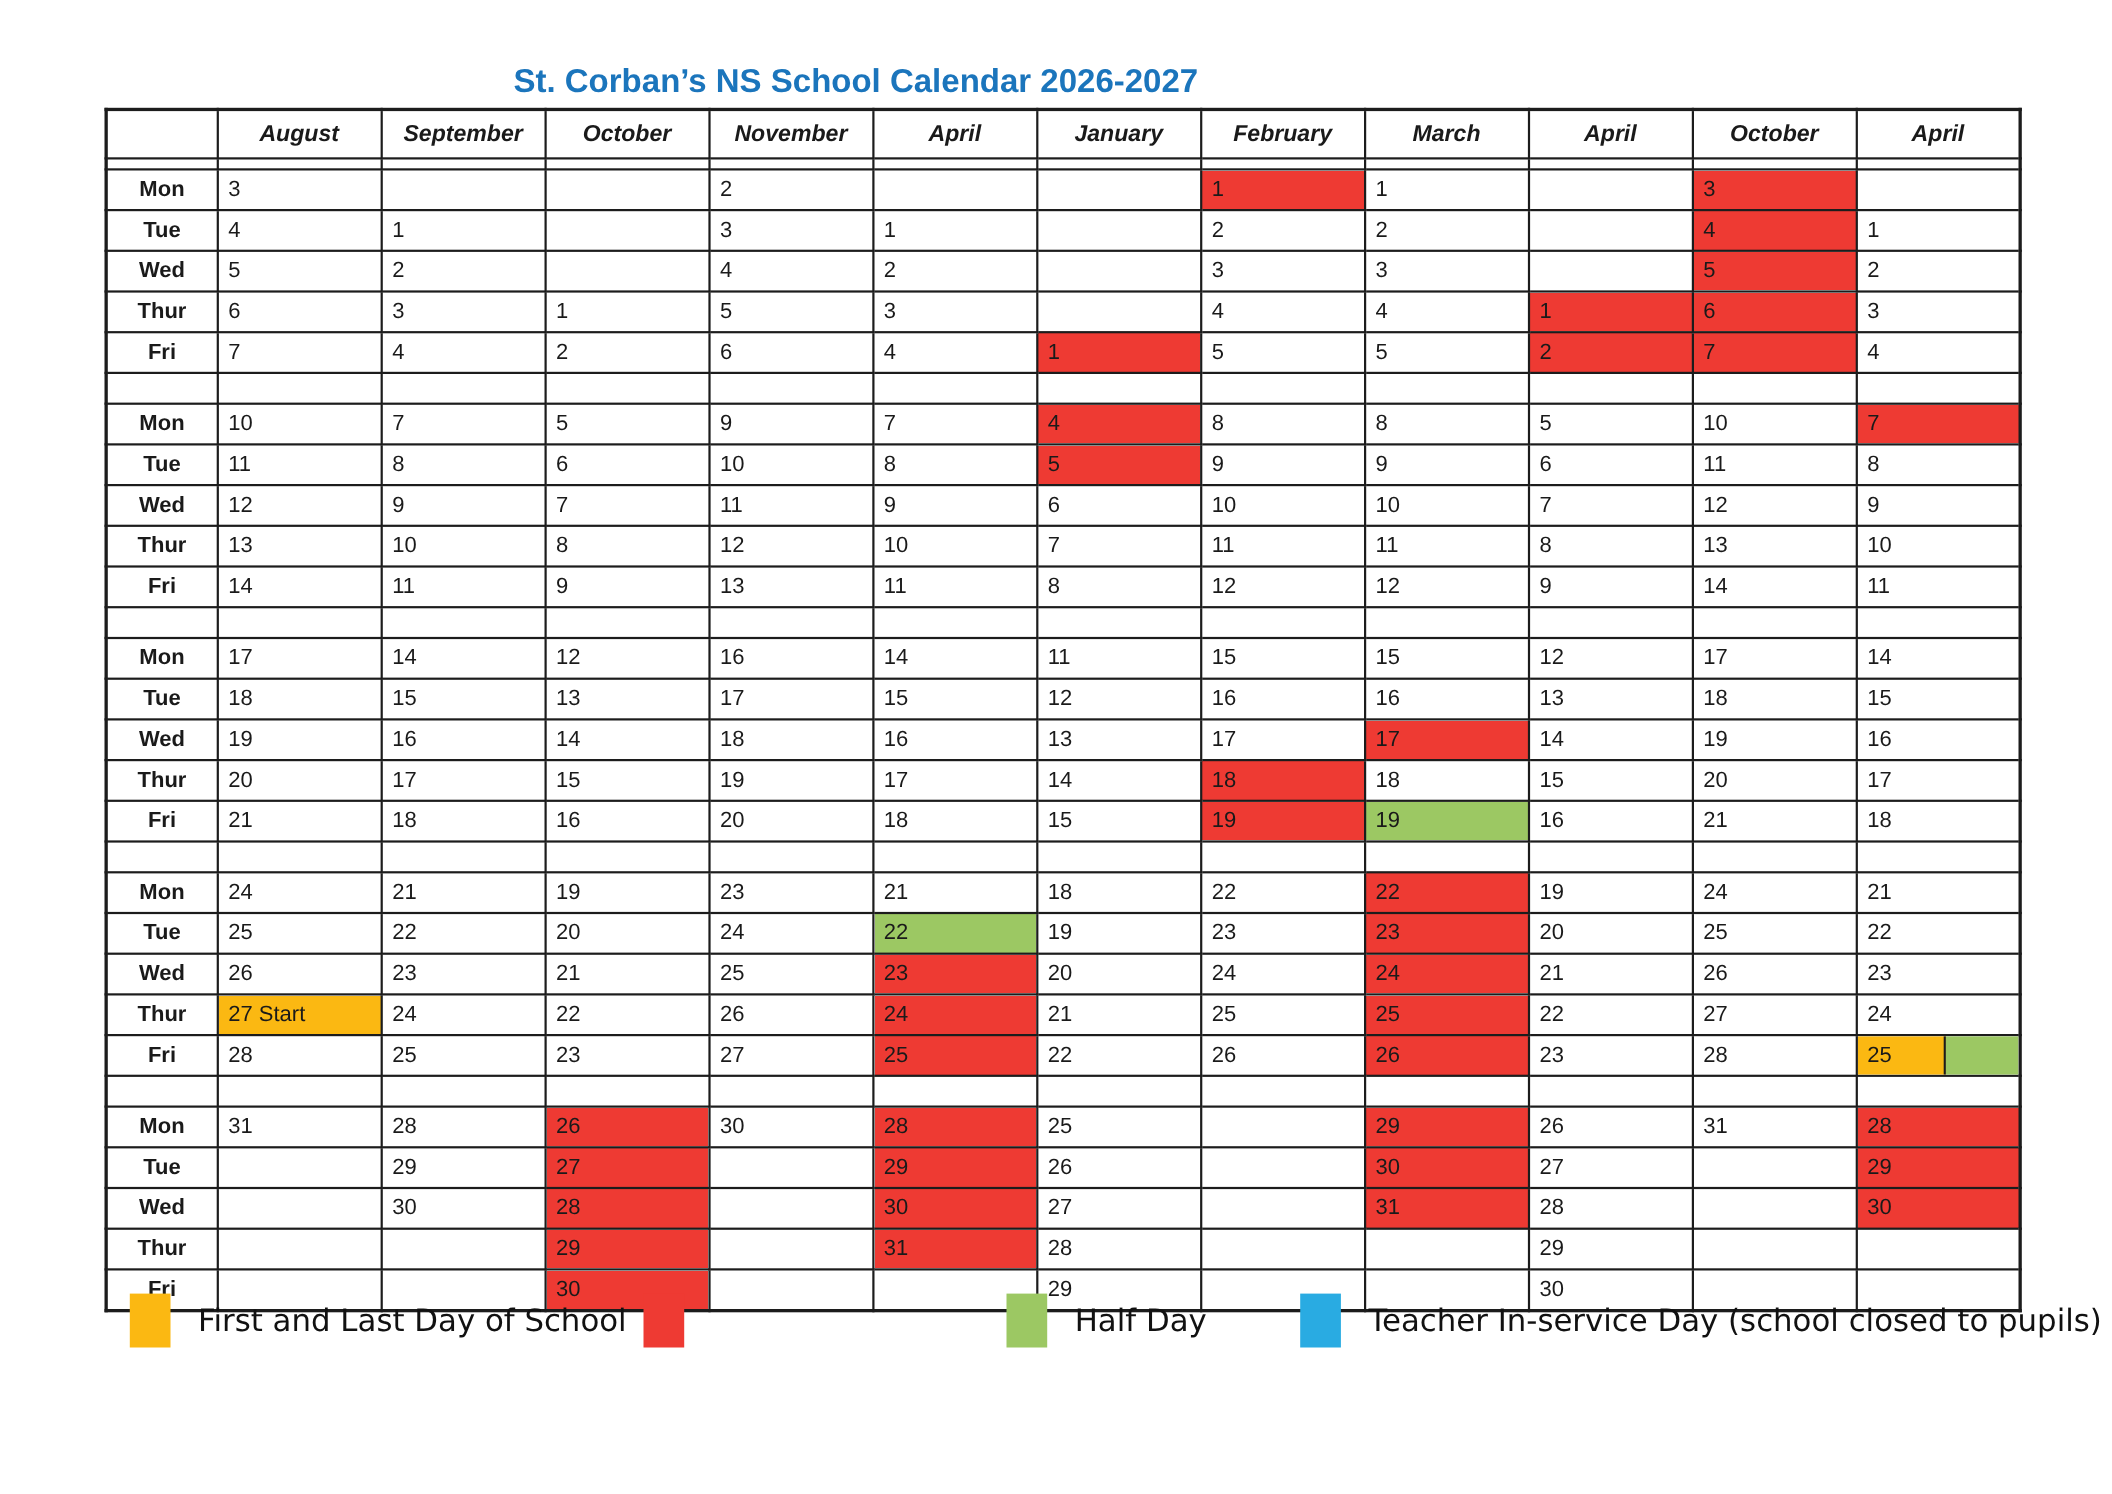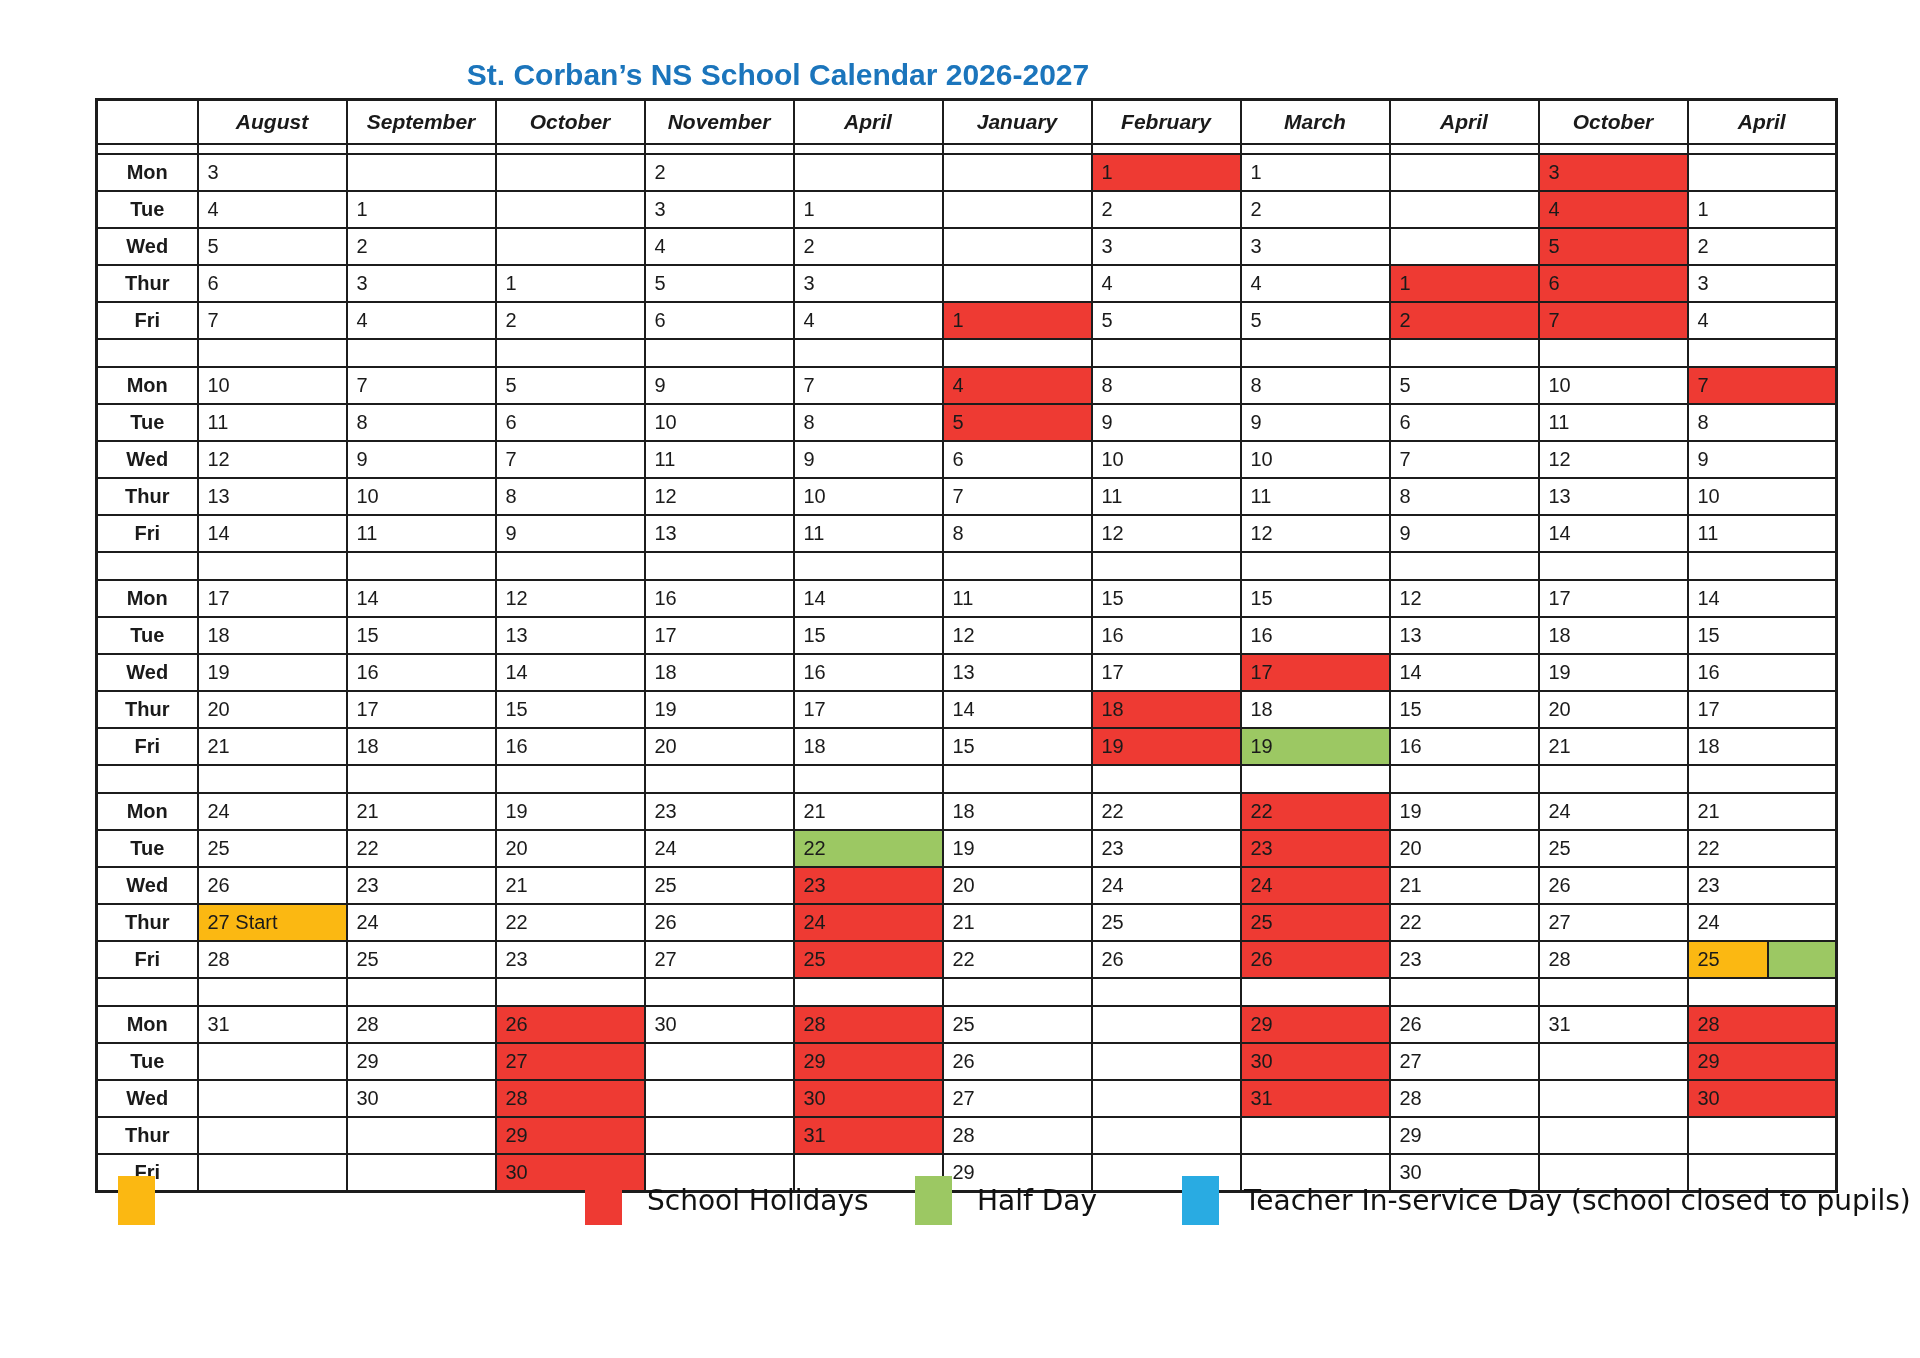--- a/index.html
+++ b/index.html
@@ -557,24 +557,24 @@
         <td class="date">30</td>
         <td class="date"></td>
         <td class="date"></td>
       </tr>
     </tbody>
 </table>
 
 <div class="legend">
     <div class="legend-item li-0">
       <div class="legend-swatch" style="background: rgb(251, 184, 18);"></div>
+      <span class="legend-label">First and Last Day of School</span>
     </div>
     <div class="legend-item li-1">
       <div class="legend-swatch" style="background: rgb(238, 58, 51);"></div>
-      <span class="legend-label">School Holidays</span>
     </div>
     <div class="legend-item li-2">
       <div class="legend-swatch" style="background: rgb(156, 200, 99);"></div>
       <span class="legend-label">Half Day</span>
     </div>
     <div class="legend-item li-3">
       <div class="legend-swatch" style="background: rgb(41, 171, 226);"></div>
       <span class="legend-label">Teacher In-service Day (school closed to pupils)</span>
     </div>
   </div>

